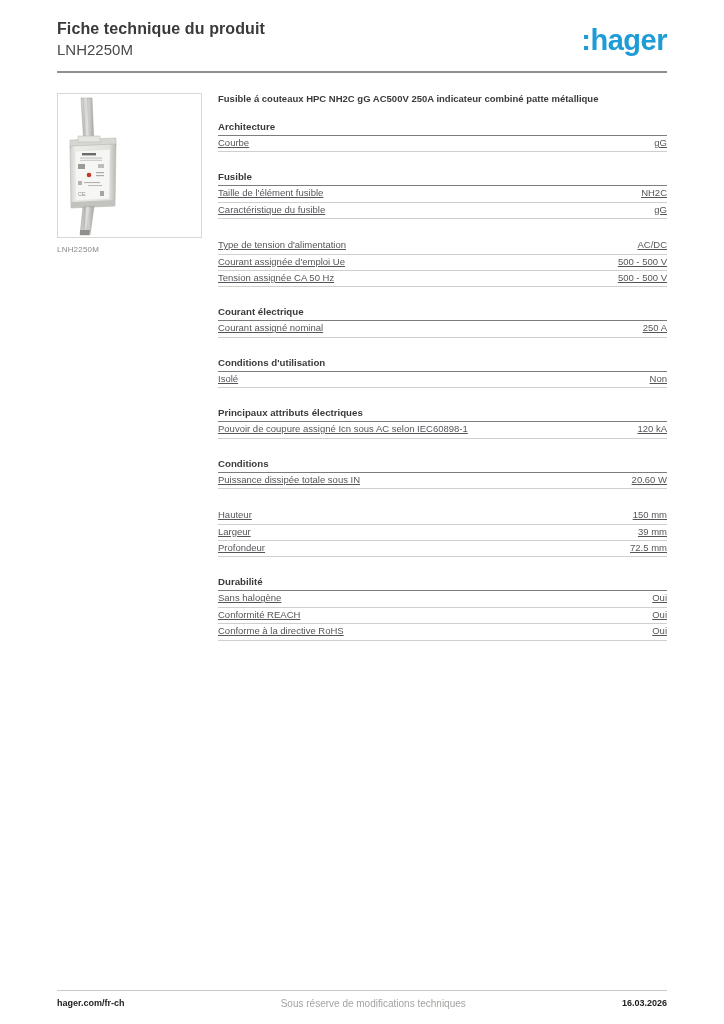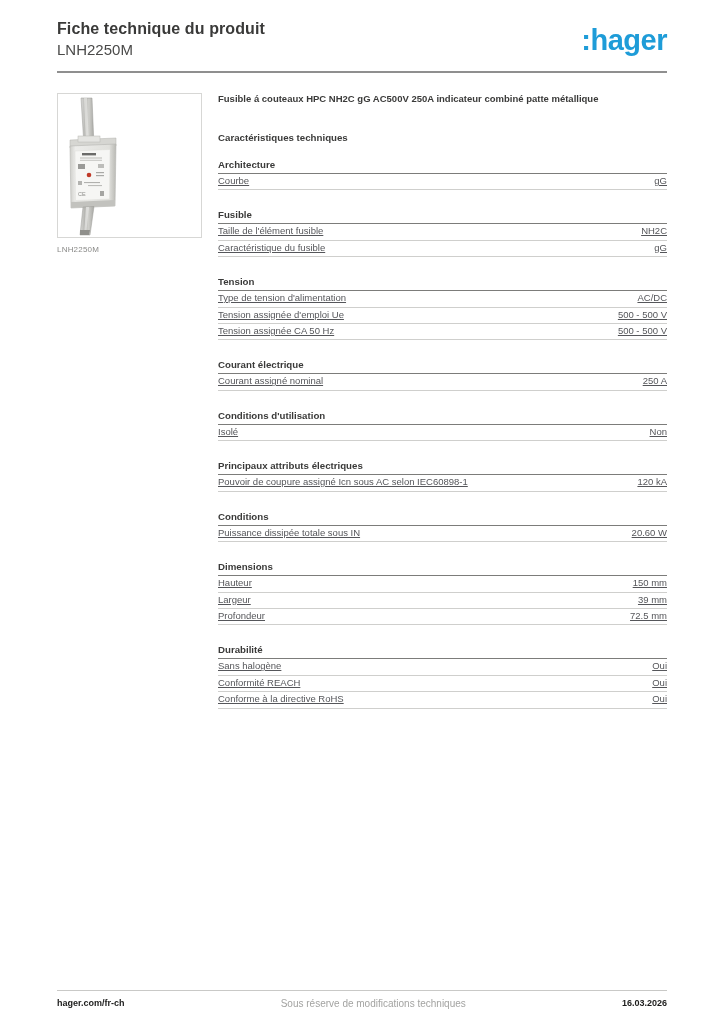--- a/index.html
+++ b/index.html
@@ -155,48 +155,46 @@
           <polygon points="28,113 31,113 28,141 26,141" fill="#e6e6e4" opacity="0.7"></polygon>
           <polygon points="22,136 32,136 31,141 22,141" fill="#8f8f8b"></polygon>
         </g>
       </svg>
     </div>
     <div class="image-caption">LNH2250M</div>
   </div>
 
   <div class="content-col">
     <div class="description">Fusible á couteaux HPC NH2C gG AC500V 250A indicateur combiné patte métallique</div>
-    <div class="characteristics-title">Caractéristiques techniques</div>
     <div id="sections-root">
         <div class="section">
           <div class="section-title">Architecture</div>
           <div class="spec-row">
             <span class="spec-label">Courbe</span>
             <span class="spec-value">gG</span>
           </div>
         </div>
         <div class="section">
           <div class="section-title">Fusible</div>
           <div class="spec-row">
             <span class="spec-label">Taille de l'élément fusible</span>
             <span class="spec-value">NH2C</span>
           </div>
           <div class="spec-row">
             <span class="spec-label">Caractéristique du fusible</span>
             <span class="spec-value">gG</span>
           </div>
         </div>
         <div class="section">
-          <div class="section-title">Tension</div>
           <div class="spec-row">
             <span class="spec-label">Type de tension d'alimentation</span>
             <span class="spec-value">AC/DC</span>
           </div>
           <div class="spec-row">
-            <span class="spec-label">Tension assignée d'emploi Ue</span>
+            <span class="spec-label">Courant assignée d'emploi Ue</span>
             <span class="spec-value">500 - 500 V</span>
           </div>
           <div class="spec-row">
             <span class="spec-label">Tension assignée CA 50 Hz</span>
             <span class="spec-value">500 - 500 V</span>
           </div>
         </div>
         <div class="section">
           <div class="section-title">Courant électrique</div>
           <div class="spec-row">
@@ -219,21 +217,20 @@
           </div>
         </div>
         <div class="section">
           <div class="section-title">Conditions</div>
           <div class="spec-row">
             <span class="spec-label">Puissance dissipée totale sous IN</span>
             <span class="spec-value">20.60 W</span>
           </div>
         </div>
         <div class="section">
-          <div class="section-title">Dimensions</div>
           <div class="spec-row">
             <span class="spec-label">Hauteur</span>
             <span class="spec-value">150 mm</span>
           </div>
           <div class="spec-row">
             <span class="spec-label">Largeur</span>
             <span class="spec-value">39 mm</span>
           </div>
           <div class="spec-row">
             <span class="spec-label">Profondeur</span>

